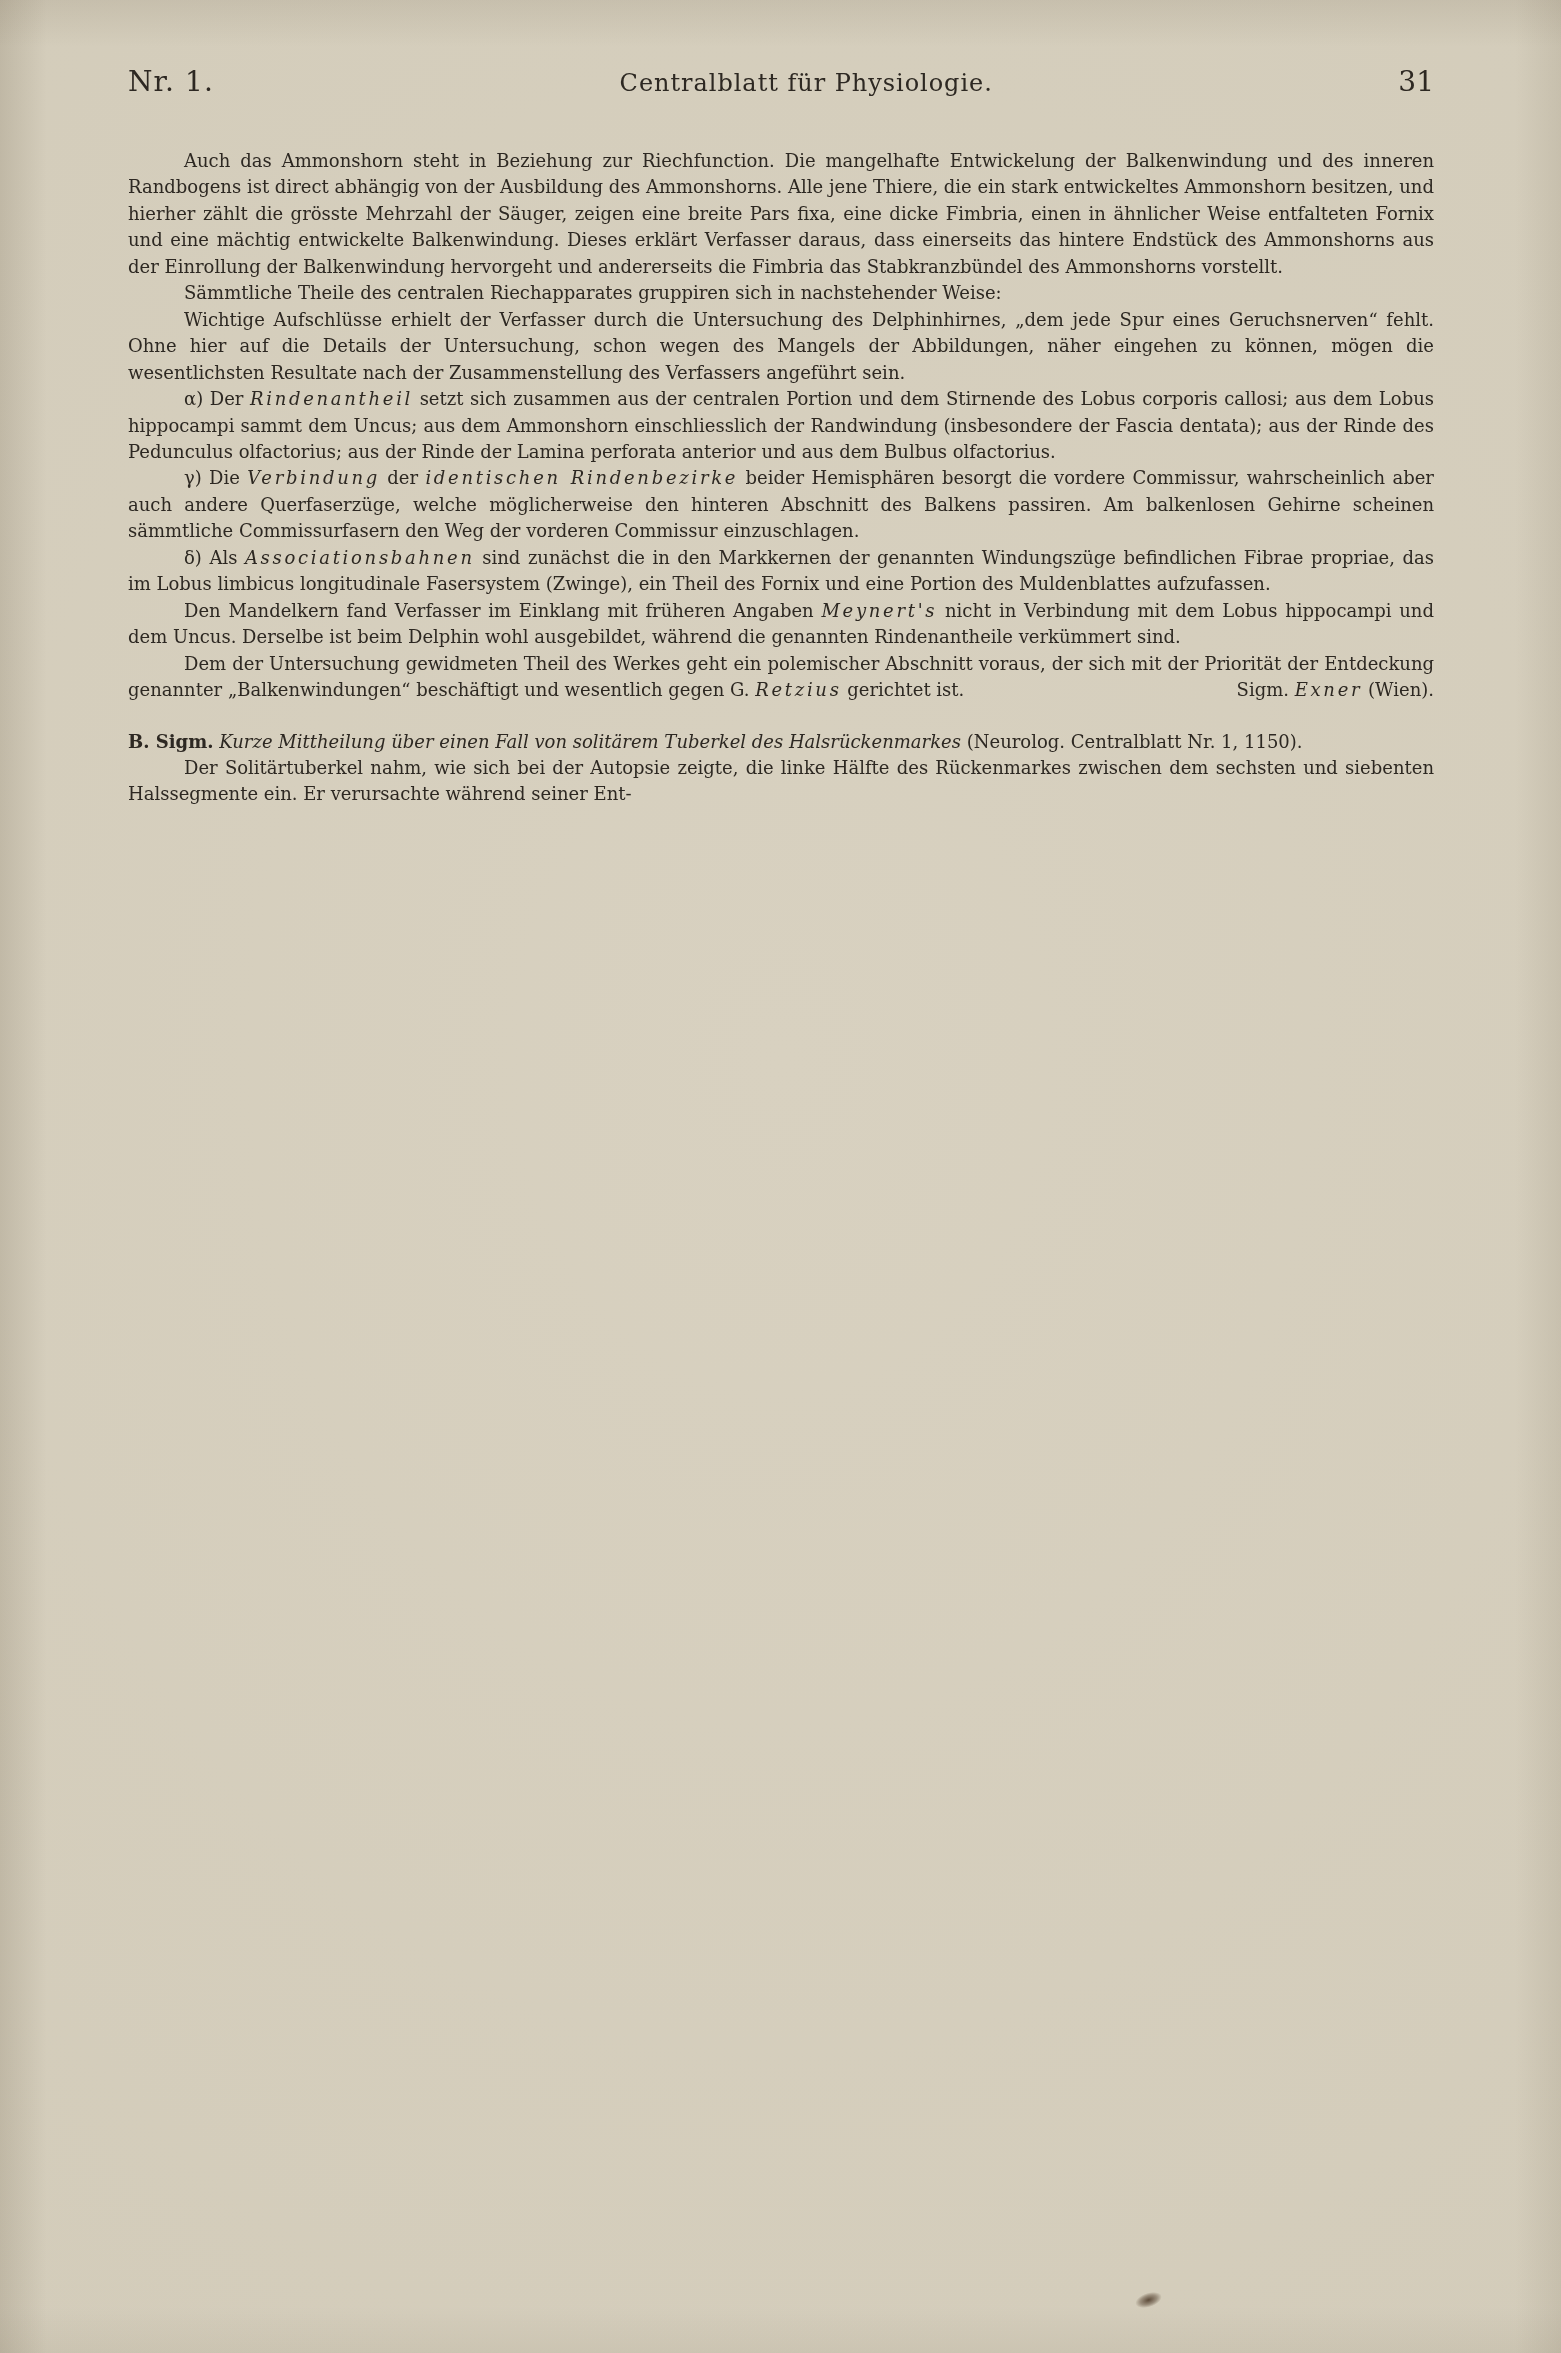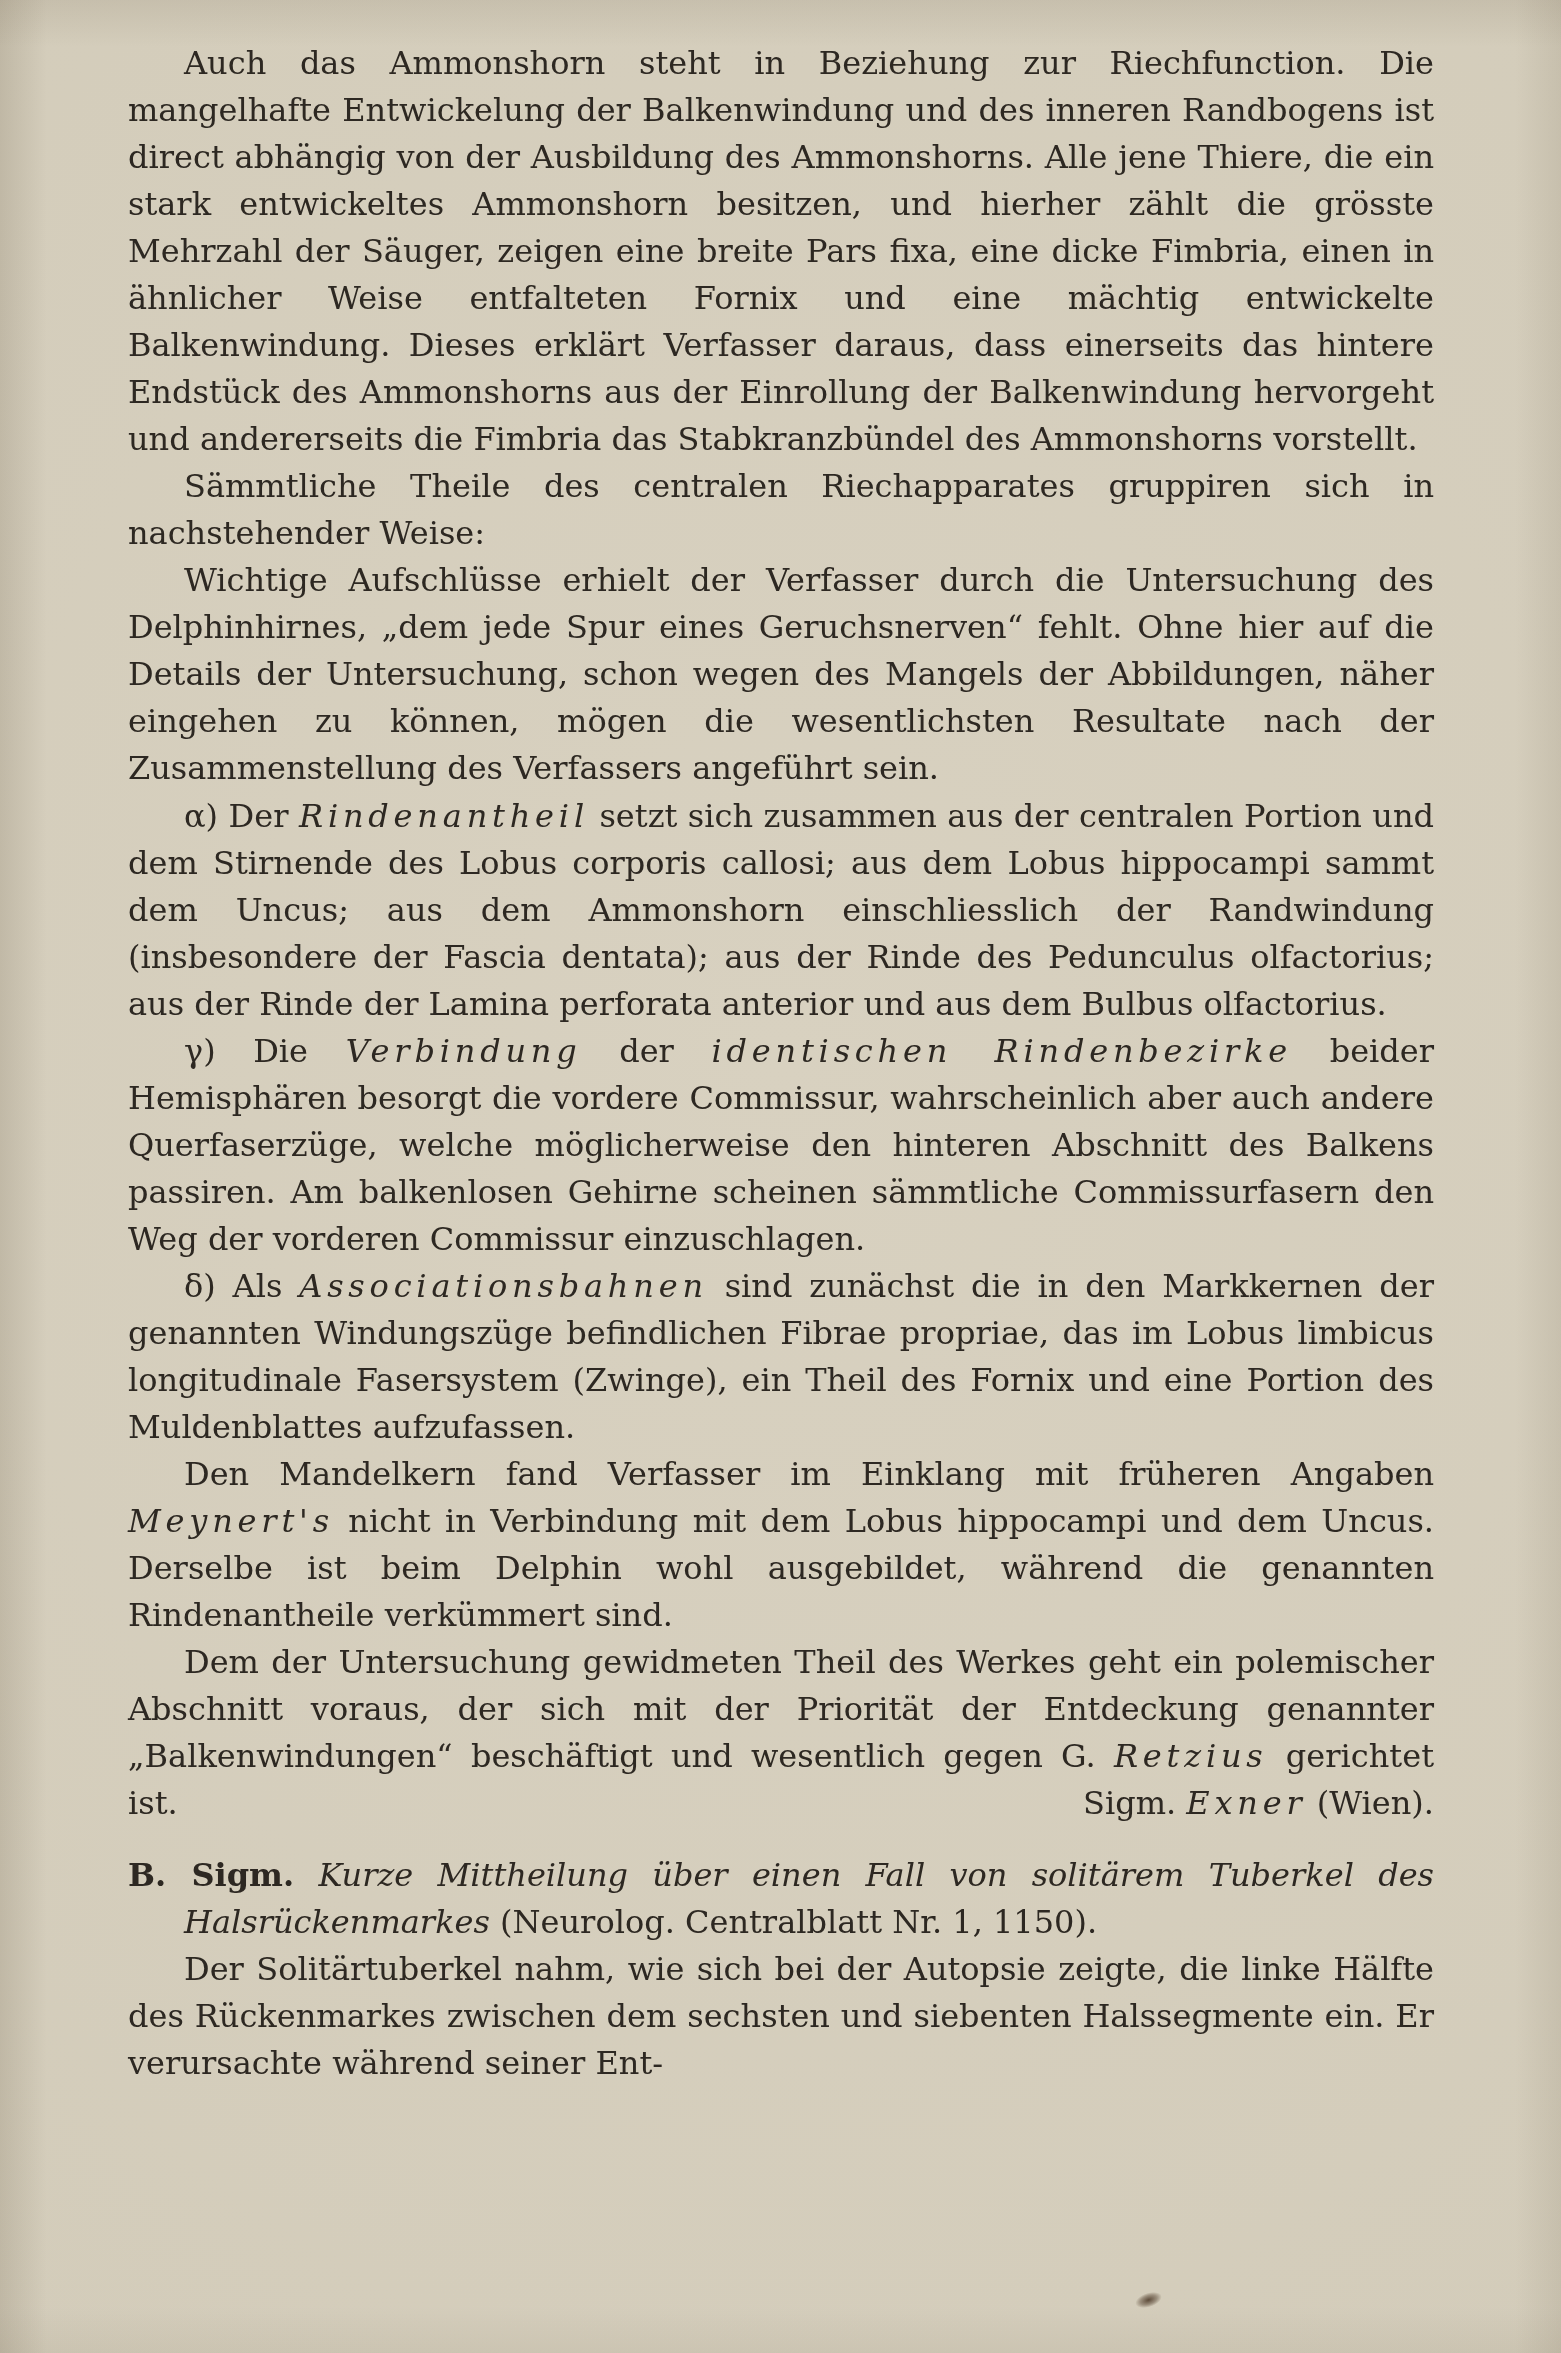--- a/index.html
+++ b/index.html
@@ -27,22 +27,22 @@
     padding-top: 65px;
     display: flex;
     justify-content: space-between;
     align-items: baseline;
   }
   .issue   { font-size: 28px; letter-spacing: 0.04em; }
   .journal { font-size: 24px; letter-spacing: 0.04em; }
   .pagenum { font-size: 28px; }
   .content {
     width: 1306px;
-    margin: 40px auto 0;
-    font-size: 32px;
+    margin: 50px auto 0;
+    font-size: 18px;
     line-height: 1.47;
     text-align: justify;
   }
   p.para  { text-indent: 56px; }
   p.entry {
     margin-top: 25px;
     padding-left: 56px;
     text-indent: -56px;
   }
   .seg-normal {}
@@ -58,20 +58,25 @@
     height: 13.5px;
     border-radius: 50%;
     transform: rotate(-18deg);
     background: radial-gradient(ellipse at center, rgba(72,52,34,0.85) 0%, rgba(72,52,34,0.4) 45%, rgba(72,52,34,0) 72%);
   }
 </style>
 </head>
 <body>
 
 <div class="page">
+  <div class="header">
+    <span class="issue">Nr. 1.</span>
+    <span class="journal">Centralblatt für Physiologie.</span>
+    <span class="pagenum">31</span>
+  </div>
   <div class="content" id="content">
       <p class="para"><span class="seg-normal">Auch das Ammonshorn steht in Beziehung zur Riechfunction. Die mangelhafte Entwickelung der Balkenwindung und des inneren Randbogens ist direct abhängig von der Ausbildung des Ammonshorns. Alle jene Thiere, die ein stark entwickeltes Ammonshorn besitzen, und hierher zählt die grösste Mehrzahl der Säuger, zeigen eine breite Pars fixa, eine dicke Fimbria, einen in ähnlicher Weise entfalteten Fornix und eine mächtig entwickelte Balkenwindung. Dieses erklärt Verfasser daraus, dass einerseits das hintere Endstück des Ammonshorns aus der Einrollung der Balkenwindung hervorgeht und andererseits die Fimbria das Stabkranzbündel des Ammonshorns vorstellt.</span></p>
       <p class="para"><span class="seg-normal">Sämmtliche Theile des centralen Riechapparates gruppiren sich in nachstehender Weise:</span></p>
       <p class="para"><span class="seg-normal">Wichtige Aufschlüsse erhielt der Verfasser durch die Untersuchung des Delphinhirnes, „dem jede Spur eines Geruchsnerven“ fehlt. Ohne hier auf die Details der Untersuchung, schon wegen des Mangels der Abbildungen, näher eingehen zu können, mögen die wesentlichsten Resultate nach der Zusammenstellung des Verfassers angeführt sein.</span></p>
       <p class="para"><span class="seg-normal">α) Der </span><span class="seg-spaced">Rindenantheil</span><span class="seg-normal"> setzt sich zusammen aus der centralen Portion und dem Stirnende des Lobus corporis callosi; aus dem Lobus hippocampi sammt dem Uncus; aus dem Ammonshorn einschliesslich der Randwindung (insbesondere der Fascia dentata); aus der Rinde des Pedunculus olfactorius; aus der Rinde der Lamina perforata anterior und aus dem Bulbus olfactorius.</span></p>
       <p class="para"><span class="seg-normal">γ) Die </span><span class="seg-spaced">Verbindung</span><span class="seg-normal"> der </span><span class="seg-spaced">identischen Rindenbezirke</span><span class="seg-normal"> beider Hemisphären besorgt die vordere Commissur, wahrscheinlich aber auch andere Querfaserzüge, welche möglicherweise den hinteren Abschnitt des Balkens passiren. Am balkenlosen Gehirne scheinen sämmtliche Commissurfasern den Weg der vorderen Commissur einzuschlagen.</span></p>
       <p class="para"><span class="seg-normal">δ) Als </span><span class="seg-spaced">Associationsbahnen</span><span class="seg-normal"> sind zunächst die in den Markkernen der genannten Windungszüge befindlichen Fibrae propriae, das im Lobus limbicus longitudinale Fasersystem (Zwinge), ein Theil des Fornix und eine Portion des Muldenblattes aufzufassen.</span></p>
       <p class="para"><span class="seg-normal">Den Mandelkern fand Verfasser im Einklang mit früheren Angaben </span><span class="seg-spaced">Meynert's</span><span class="seg-normal"> nicht in Verbindung mit dem Lobus hippocampi und dem Uncus. Derselbe ist beim Delphin wohl ausgebildet, während die genannten Rindenantheile verkümmert sind.</span></p>
       <p class="para"><span class="seg-normal">Dem der Untersuchung gewidmeten Theil des Werkes geht ein polemischer Abschnitt voraus, der sich mit der Priorität der Entdeckung genannter „Balkenwindungen“ beschäftigt und wesentlich gegen G. </span><span class="seg-spaced">Retzius</span><span class="seg-normal"> gerichtet ist.</span><span class="signature"><span class="seg-normal">Sigm. </span><span class="seg-spaced">Exner</span><span class="seg-normal"> (Wien).</span></span></p>
       <p class="entry"><span class="seg-bold">B. Sigm.</span><span class="seg-italic"> Kurze Mittheilung über einen Fall von solitärem Tuberkel des Halsrückenmarkes </span><span class="seg-normal">(Neurolog. Centralblatt Nr. 1, 1150).</span></p>

